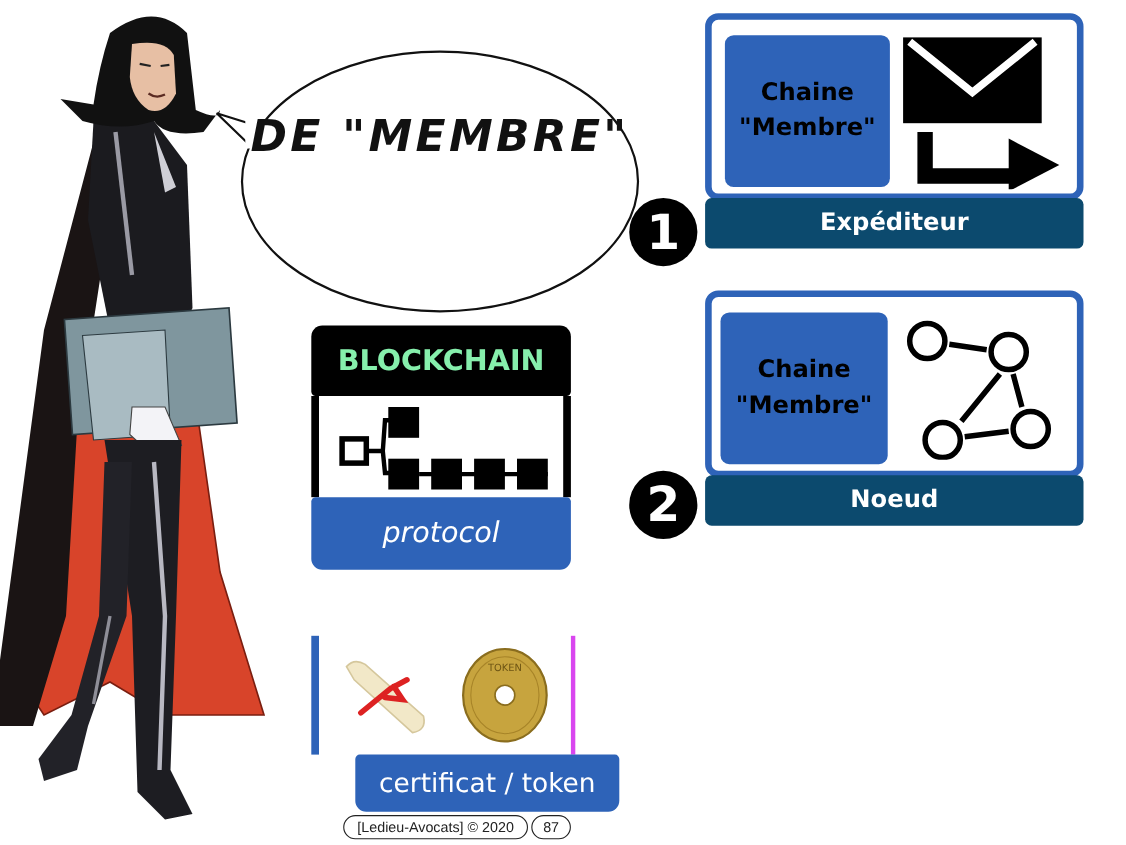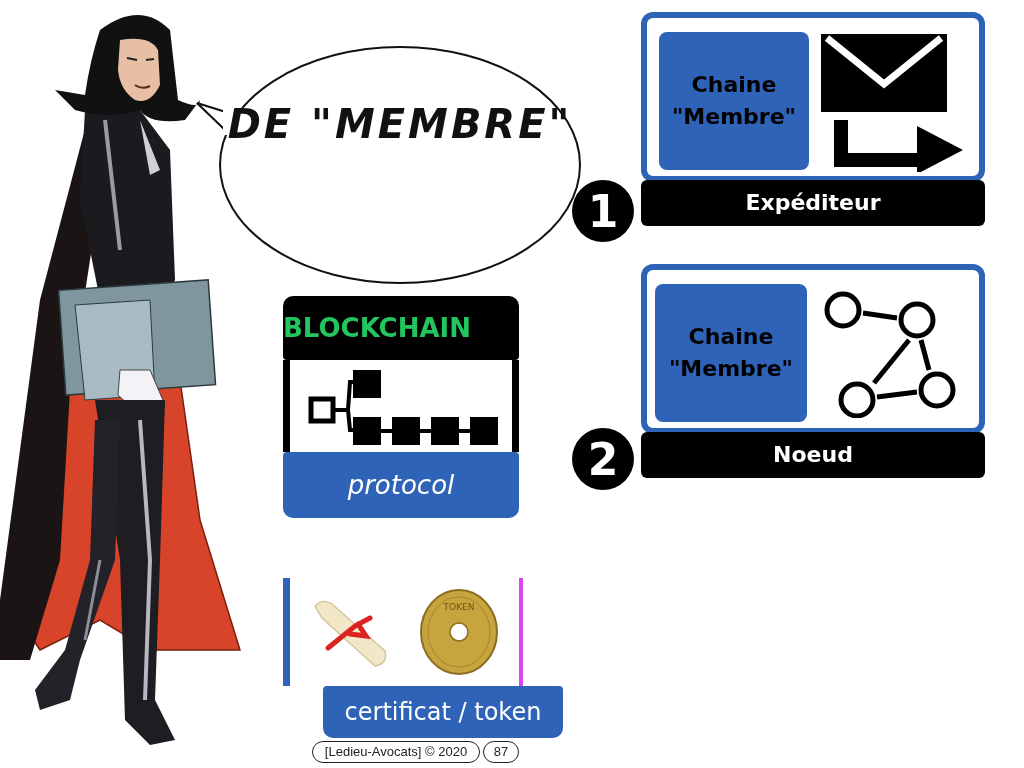--- a/index.html
+++ b/index.html
@@ -11,29 +11,29 @@
   #figure { left:0; top:0; width:260px; height:768px; }
 
   
   #bubble { left:195px; top:45px; width:390px; height:245px; }
   .bubble-text { position:absolute; left:220px; top:95px; width:360px; text-align:center;
     font-family:"DejaVu Sans", sans-serif; font-weight:bold; font-style:italic;
     font-size:40px; line-height:58px; letter-spacing:3px; color:#111; }
 
   
   .card { border:6px solid #2e63b8; border-radius:12px; background:#fff; box-sizing:border-box; }
-  .card-footer { background:#000000; color:#fff; font-weight:bold; font-size:22px;
+  .card-footer { background:#0c4a6e; color:#fff; font-weight:bold; font-size:22px;
     text-align:center; border-radius:6px; box-sizing:border-box; }
   .chain-box { background:#2e63b8; color:#000000; border-radius:8px; font-weight:bold; font-size:22px;
     display:flex; flex-direction:column; align-items:center; justify-content:center; line-height:32px; }
   .num-badge { width:62px; height:62px; border-radius:50%; background:#000; color:#fff;
     font-weight:bold; font-size:44px; display:flex; align-items:center; justify-content:center; }
 
   
-  .hdr-black { background:#000; color:#22c55e; font-weight:bold; border-radius:10px 10px 4px 4px; }
+  .hdr-black { background:#000; color:#86efac; font-weight:bold; text-align:center; border-radius:10px 10px 4px 4px; }
   .footer-blue { background:#2e63b8; color:#fff; text-align:center; border-radius:4px 4px 10px 10px; }
 
   .credit { border:1.5px solid #222; border-radius:14px; font-size:13px; color:#222;
     font-family:"Liberation Sans", sans-serif; text-align:center; line-height:20px; background:#fff; }
 </style>
 </head>
 <body>
 
 <svg id="figure" class="abs" viewBox="0 0 260 768">
 

